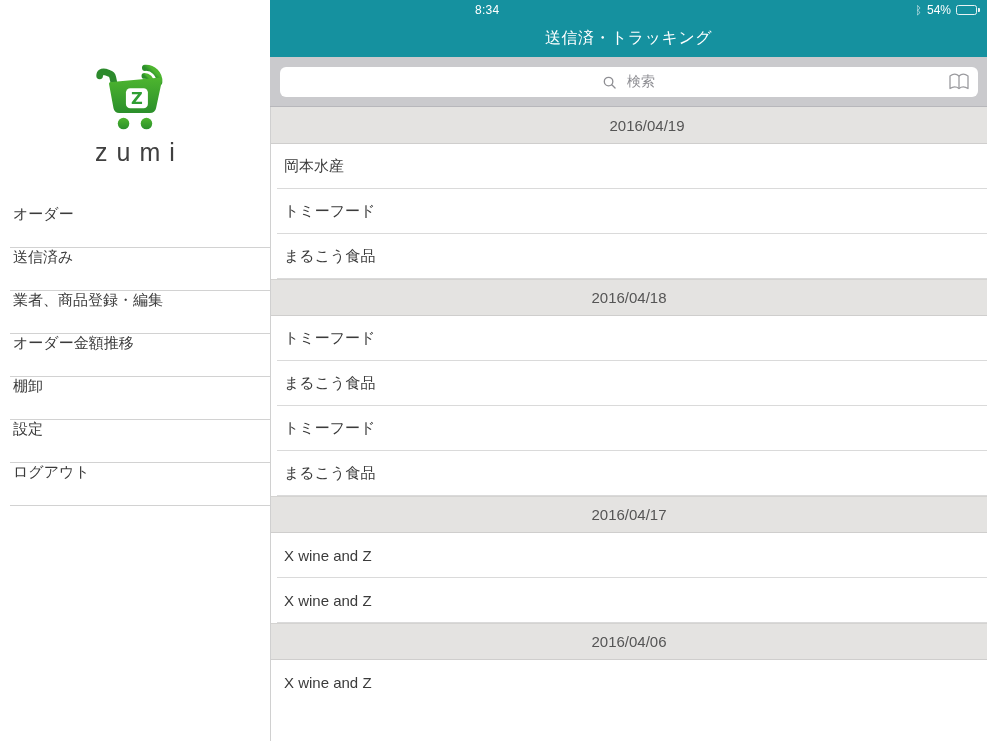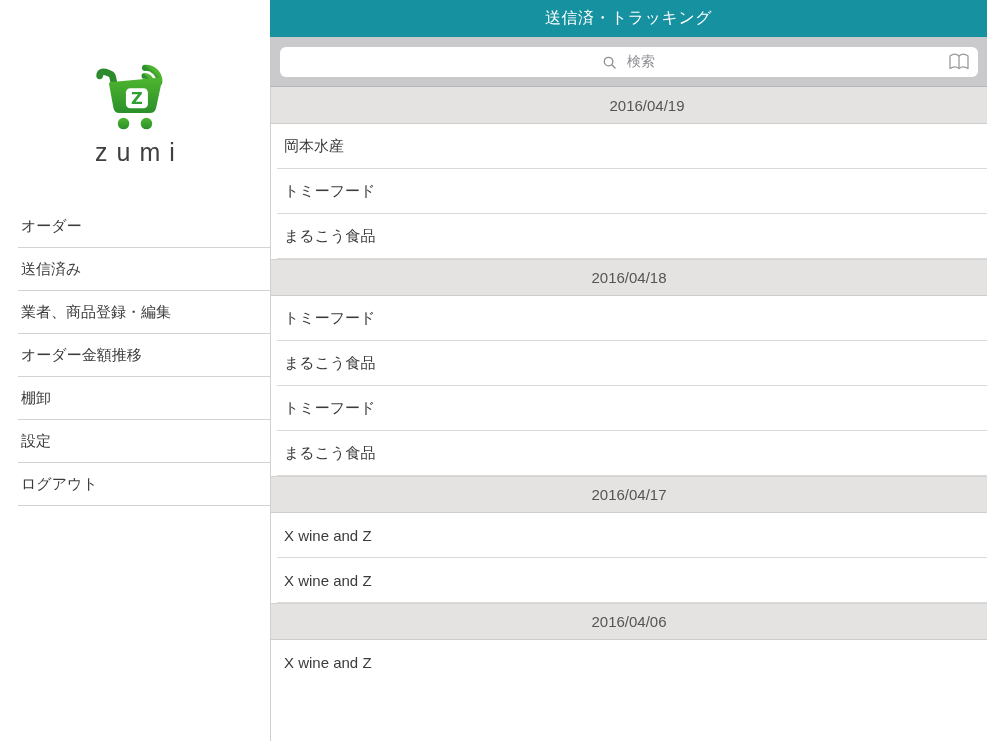--- a/index.html
+++ b/index.html
@@ -7,22 +7,22 @@
               font-family:"Liberation Sans","DejaVu Sans",sans-serif; }
   .app { position:relative; width:987px; height:741px; display:flex; }
 
   
   .sidebar { width:270px; height:741px; background:#ffffff; position:relative; flex:0 0 270px; }
   .logo-block { margin-top:50px; display:flex; flex-direction:column; align-items:center; }
   .logo-cart { width:96px; height:86px; }
   .logo-word { margin-top:2px; font-size:25px; letter-spacing:9px; color:#404040;
                font-weight:400; text-indent:9px; }
   .menu { margin-top:38px; }
-  .menu-item { position:relative; height:43px; display:flex; align-items:center;
-               padding-left:13px; font-size:15px; color:#3b3b3b; cursor:pointer;margin-left:8px; }
+  .menu-item { position:relative; height:43px; display:flex; 
+               padding-left:13px; font-size:15px; color:#3b3b3b; cursor:pointer; }
   .menu-item::after { content:""; position:absolute; left:10px; right:0; bottom:0;
                       height:1px; background:#d2d2d2; }
 
   
   .main { position:relative; width:717px; height:741px; flex:1 1 auto; display:flex; flex-direction:column; }
 
   .statusbar { height:20px; background:#15919f; position:relative; color:#ffffff; font-size:12px; }
   .status-time { position:absolute; left:205px; top:3px; font-weight:500; letter-spacing:.3px; }
   .status-right { position:absolute; right:7px; top:0; height:20px; display:flex; align-items:center; gap:5px; }
   .bt-icon { font-size:11px; color:#cfe6ea; line-height:1; }
@@ -107,20 +107,31 @@
           <span>設定</span>
         </div>
         <div class="menu-item">
           <span>ログアウト</span>
         </div>
       </nav>
   </aside>
 
   <section class="main">
 
+    <div class="statusbar">
+      <span class="status-time">8:34</span>
+      <span class="status-right">
+        <span class="bt-icon">ᛒ</span>
+        <span>54%</span>
+        <span class="battery">
+          <span class="battery-body"><span class="battery-fill"></span></span>
+          <span class="battery-nub"></span>
+        </span>
+      </span>
+    </div>
 
     <div class="navbar">
       <span class="nav-title">送信済・トラッキング</span>
     </div>
 
     <div class="searchband">
       <div class="search-field">
         <span class="search-placeholder">
           <svg width="13" height="13" viewBox="0 0 14 14">
             <circle cx="6" cy="6" r="4.6" fill="none" stroke="#8e8e93" stroke-width="1.4"></circle>

